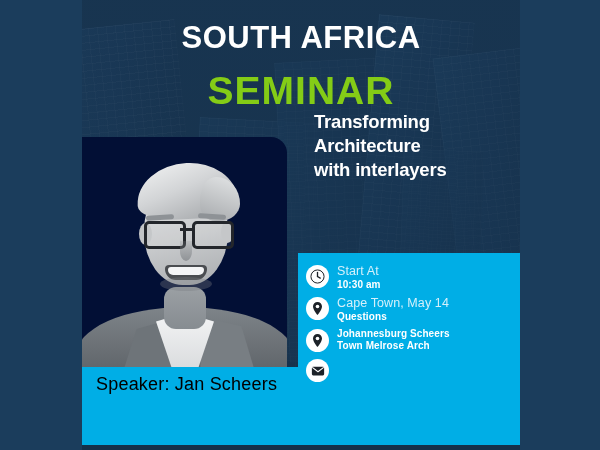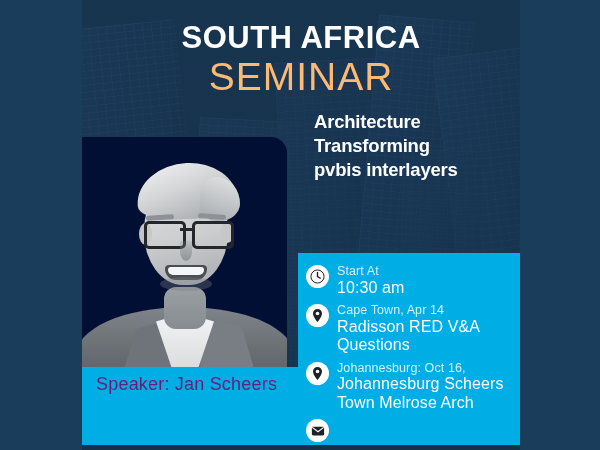--- a/index.html
+++ b/index.html
@@ -76,24 +76,24 @@
   #title-line-1 {
     display: block;
     color: #ffffff;
     font-size: 31px;
     font-weight: bold;
     letter-spacing: 0.5px;
     text-align: center;
   }
   #title-line-2 {
     display: block;
-    margin-top: 4px;
-    color: #fdba74;
+    margin-top: 18px;
+    color: #84cc16;
     font-size: 39px;
-    font-weight: normal;
+    font-weight: bold;
     letter-spacing: 1px;
   }
 
   
   #headline {
     position: absolute;
     left: 232px;
     top: 110px;
     width: 206px;
     color: #ffffff;
@@ -185,21 +185,21 @@
     left: 0px;
     top: 367px;
     width: 438px;
     height: 78px;
     background: #00aee6;
   }
   #speaker-name {
     position: absolute;
     left: 14px;
     top: 7px;
-    color: #701a75;
+    color: #000000;
     font-size: 18px;
     letter-spacing: 0.2px;
     white-space: nowrap;
   }
 
   
   #info-panel {
     position: absolute;
     left: 216px;
     top: 253px;
@@ -228,22 +228,22 @@
   .row-label {
     display: block;
     color: #d4f0fb;
     font-size: 12.5px;
     letter-spacing: 0.1px;
     white-space: nowrap;
   }
   .row-value {
     display: block;
     color: #ffffff;
-    font-size: 16px;
-    font-weight: normal;
+    font-size: 10px;
+    font-weight: bold;
     letter-spacing: 0.1px;
   }
 
   
   #bottom-strip {
     position: absolute;
     left: 82px; top: 445px;
     width: 438px; height: 5px;
     background: #15314a;
   }
@@ -264,23 +264,23 @@
       <div class="bld" id="bld-6"></div>
       <div class="bg-wash"></div>
     </div>
 
     <div id="title-block">
       <span id="title-line-1">SOUTH AFRICA</span>
       <span id="title-line-2">SEMINAR</span>
     </div>
 
     <div id="headline">
+      <div>Transforming</div>
       <div>Architecture</div>
-      <div>Transforming</div>
-      <div>pvbis interlayers</div>
+      <div>with interlayers</div>
     </div>
 
     <div id="speaker-card">
       <div id="portrait">
         <div class="p-shoulders"></div>
         <div class="p-lapel-l"></div>
         <div class="p-lapel-r"></div>
         <div class="p-shirt"></div>
         <div class="p-neck"></div>
         <div class="p-head"></div>
@@ -324,35 +324,33 @@
       </div>
 
       <div class="info-row">
         <span class="icon-badge">
           <svg width="15" height="15" viewBox="0 0 24 24">
             <path d="M12 1.6c-4 0-7.2 3.2-7.2 7.2 0 5.3 7.2 13.6 7.2 13.6s7.2-8.3 7.2-13.6c0-4-3.2-7.2-7.2-7.2z" fill="#1d2228"></path>
             <circle cx="12" cy="8.8" r="2.9" fill="#ffffff"></circle>
           </svg>
         </span>
         <span class="row-text">
-          <span class="row-label">Cape Town, Apr 14</span>
-          <span class="row-value">Radisson RED V&amp;A</span>
+          <span class="row-label">Cape Town, May 14</span>
           <span class="row-value">Questions</span>
         </span>
       </div>
 
       <div class="info-row">
         <span class="icon-badge">
           <svg width="15" height="15" viewBox="0 0 24 24">
             <path d="M12 1.6c-4 0-7.2 3.2-7.2 7.2 0 5.3 7.2 13.6 7.2 13.6s7.2-8.3 7.2-13.6c0-4-3.2-7.2-7.2-7.2z" fill="#1d2228"></path>
             <circle cx="12" cy="8.8" r="2.9" fill="#ffffff"></circle>
           </svg>
         </span>
         <span class="row-text">
-          <span class="row-label">Johannesburg: Oct 16,</span>
           <span class="row-value">Johannesburg Scheers</span>
           <span class="row-value">Town Melrose Arch</span>
         </span>
       </div>
 
       <div class="info-row">
         <span class="icon-badge">
           <svg width="14" height="14" viewBox="0 0 24 24">
             <rect x="1.5" y="4.5" width="21" height="15" rx="2.2" fill="#1d2228"></rect>
             <path d="M2.8 6.2L12 13.2l9.2-7" fill="none" stroke="#ffffff" stroke-width="1.9" stroke-linecap="round" stroke-linejoin="round"></path>

